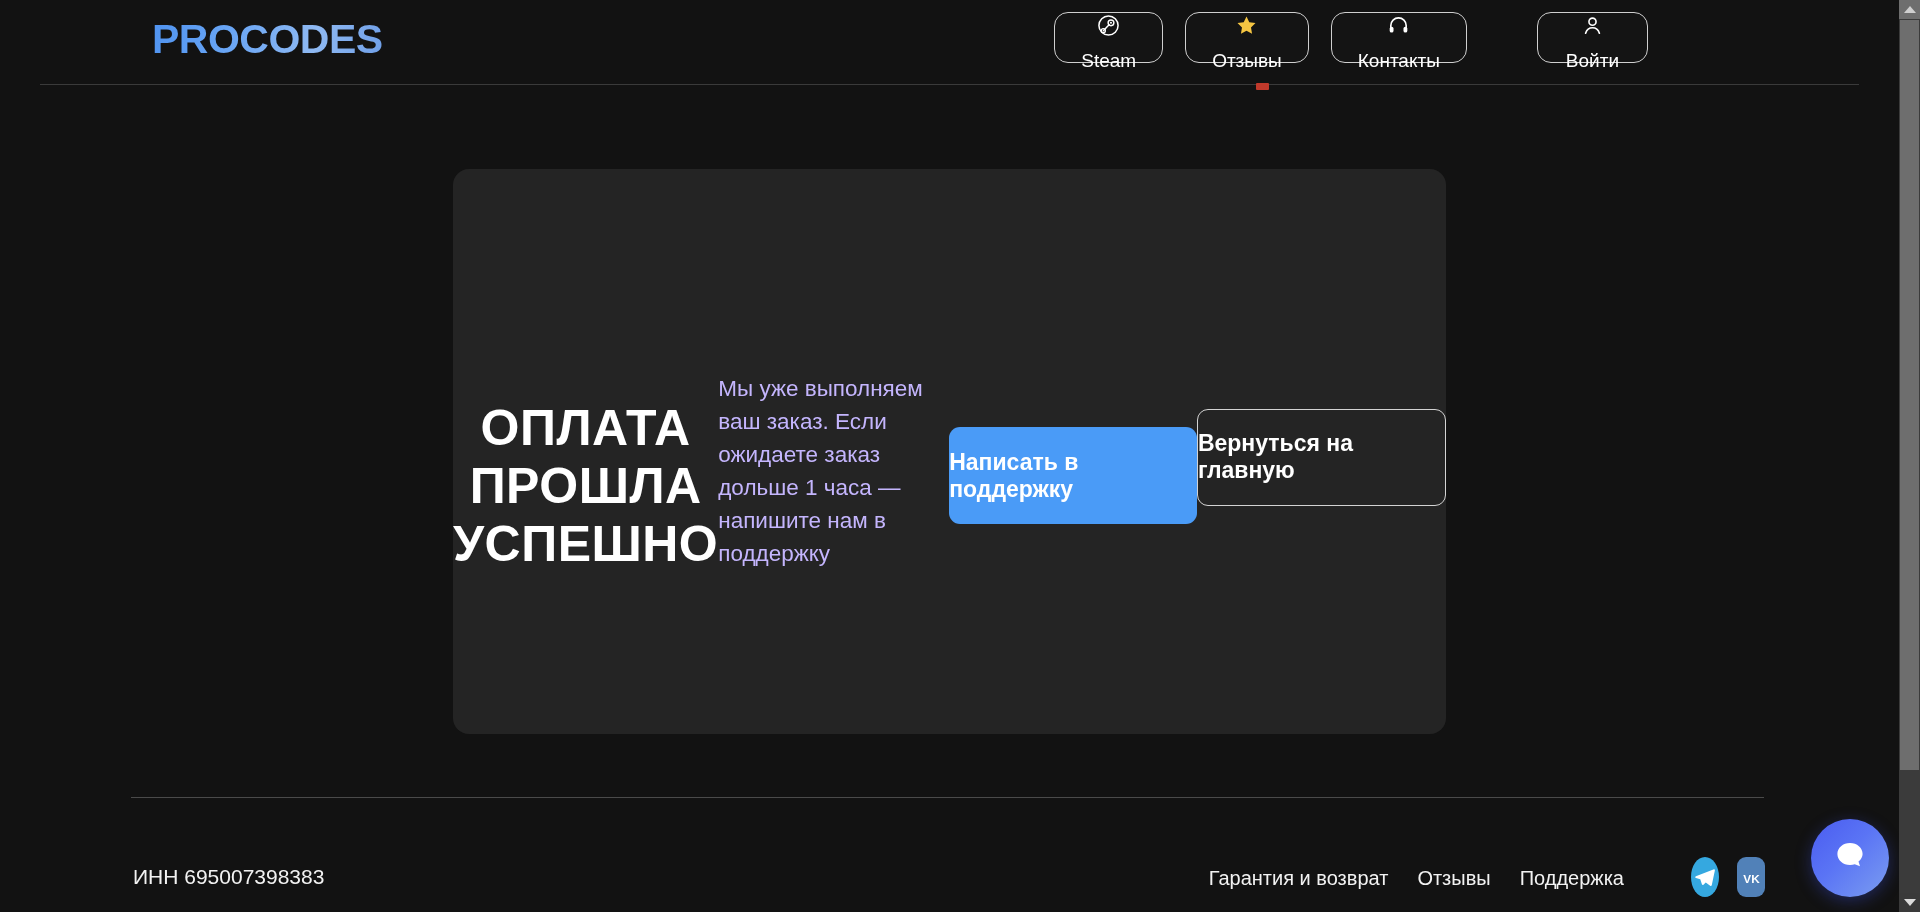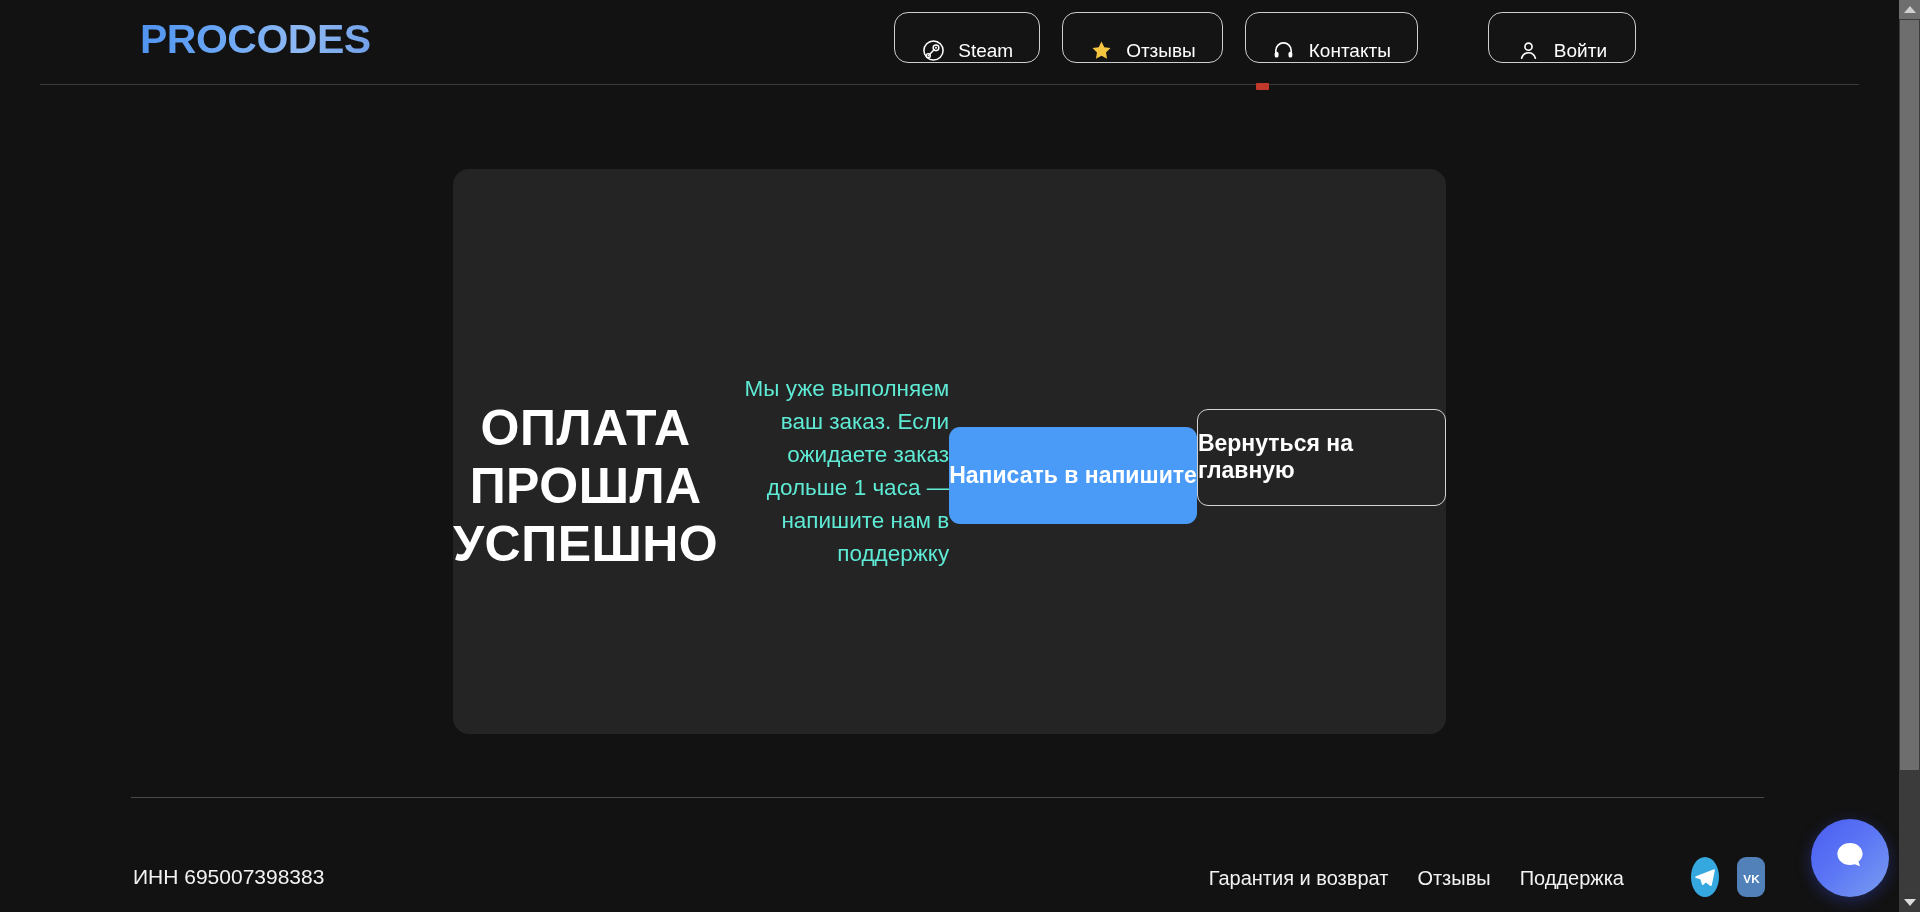--- a/index.html
+++ b/index.html
@@ -11,44 +11,44 @@
   }
   .page {
     position:relative;
     width:1920px; height:912px;
     background:#121212;
     overflow:hidden;
   }
 
   
   .header {
-    position:absolute; top:0; left:0;
+    position:absolute; top:0; left:12px;
     width:1676px; height:84px;
     display:flex; align-items:center;
     padding:0 32px 0 0;
   }
   .logo {
     position:absolute; left:140px; top:16px;
     font-size:41px; font-weight:bold;
     letter-spacing:-0.5px;
     background:linear-gradient(100deg,#4f93f0 0%,#6aa6f5 35%,#8fb9f2 70%,#6f9fe8 100%);
     -webkit-background-clip:text; background-clip:text;
     -webkit-text-fill-color:transparent; color:transparent;
     font-family:"Liberation Sans", sans-serif;
   }
   .nav {
     position:absolute; right:40px; top:12px;
     display:flex; align-items:center; gap:22px;
   }
   .nav-btn {
-    display:flex; align-items:flex-end; gap:13px;
+    display:flex; align-items:center; gap:13px;
     height:51px; padding:0 26px;
     border:1px solid #cfcfcf; border-radius:14px;
     background:#141414; color:#ffffff;
-    font-size:19px; cursor:pointer; white-space:nowrap;
+    font-size:19px; cursor:pointer; white-space:nowrap;flex-direction:column;
   }
   .nav-btn.login { margin-left:48px; padding:0 28px; }
   .nav-ico { display:flex; align-items:center; justify-content:center; width:24px; height:24px; flex:0 0 24px; }
   .header-divider {
     position:absolute; left:40px; top:84px;
     width:1819px; height:1px; background:#3a3a3a;
   }
   .red-mark {
     position:absolute; left:1256px; top:83px;
     width:13px; height:7px; background:#c0392b; border-radius:1px;
@@ -61,22 +61,22 @@
     background:#242424; border-radius:16px;
     display:flex; flex-direction:row; align-items:center;
   }
   .card-title {
     margin-top:68px;
     font-size:50px; font-weight:bold; color:#ffffff;
     letter-spacing:0.5px; text-align:center;
   }
   .card-sub {
     margin-top:38px; width:770px;
-    font-size:22.5px; line-height:33px; color:#5eead4;
-    text-align:right; font-weight:400;
+    font-size:22.5px; line-height:33px; color:#c4b5fd;
+    text-align:left; font-weight:400;
   }
   .btn-primary {
     margin-top:48px;
     width:826px; height:97px;
     background:#4a9bf7; border:none; border-radius:11px;
     color:#ffffff; font-size:23px; font-weight:bold;
     display:flex; align-items:center; justify-content:center;
     cursor:pointer;
   }
   .btn-outline {
@@ -205,21 +205,21 @@
       </div>
 
     </div>
   </div>
   <div class="header-divider"></div>
   <div class="red-mark"></div>
 
   <div class="card">
     <div class="card-title">ОПЛАТА ПРОШЛА УСПЕШНО</div>
     <div class="card-sub">Мы уже выполняем ваш заказ. Если ожидаете заказ дольше 1 часа — напишите нам в поддержку</div>
-    <div class="btn-primary">Написать в напишите</div>
+    <div class="btn-primary">Написать в поддержку</div>
     <div class="btn-outline">Вернуться на главную</div>
   </div>
 
   <div class="footer-divider"></div>
   <div class="footer">
     <div class="inn">ИНН 695007398383</div>
 
     <div class="footer-links">
       <span class="footer-link">Гарантия и возврат</span>
       <span class="footer-link">Отзывы</span>

